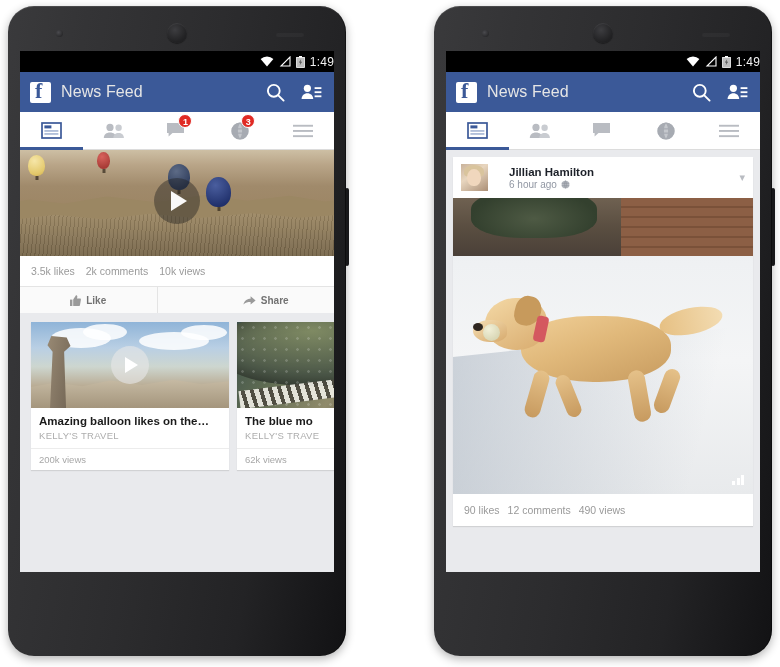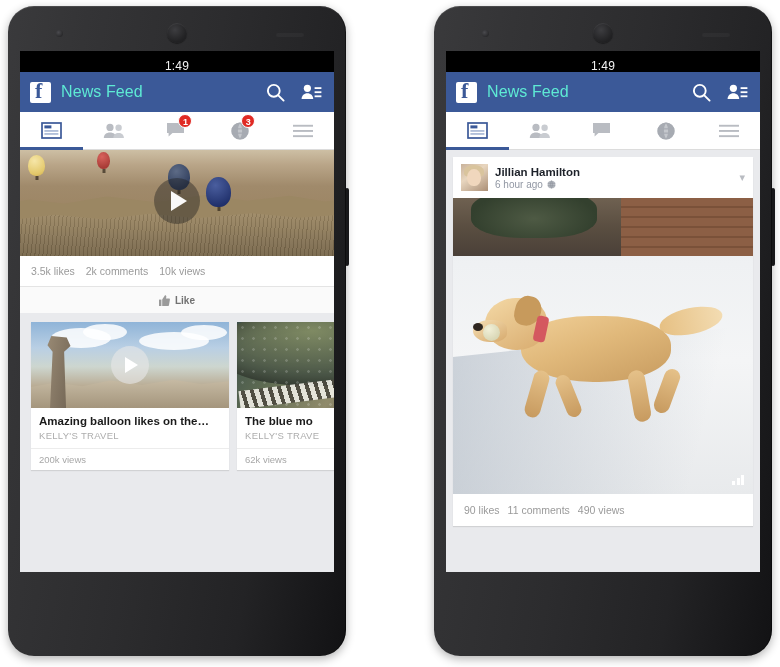--- a/index.html
+++ b/index.html
@@ -47,21 +47,21 @@
 
   
   .screen {
     position:absolute; left:12px; top:45px; width:314px; height:521px;
     background:#ffffff; overflow:hidden;
   }
 
   
   .statusbar {
     height:21px; background:#000000; display:flex; align-items:center;
-    justify-content:flex-end; padding-right:0; gap:5px;flex-direction:column;
+    justify-content:flex-end; padding-right:0; gap:5px;
   }
   .statusbar .clock {
     color:#f2f2f2; font-size:12px; letter-spacing:.2px; line-height:1;
     font-family:"Liberation Sans", sans-serif;
   }
   .sb-icon { display:block; }
 
   
   .fbbar {
     height:40px; background:#3b5998; display:flex; align-items:center;
@@ -70,21 +70,21 @@
   .fb-logo {
     width:21px; height:21px; background:#ffffff; border-radius:2px;
     position:relative; flex:0 0 auto;
   }
   .fb-logo::before{
     content:"f"; position:absolute; left:5px; top:-2px;
     font-family:"Liberation Serif", serif; font-weight:bold;
     font-size:22px; color:#3b5998; line-height:1;
   }
   .fbbar .title {
-    color:#5eead4; font-size:16px; font-weight:400; flex:1 1 auto;
+    color:#e5e5e5; font-size:16px; font-weight:400; flex:1 1 auto;
     letter-spacing:.1px;
   }
   .fb-act { width:26px; height:26px; display:flex; align-items:center; justify-content:center; }
 
   
   .tabstrip {
     height:38px; background:#ffffff; display:flex; align-items:center;
     border-bottom:1px solid #dcdcdc; position:relative;
   }
   .tab {
@@ -209,21 +209,21 @@
     width:0; height:0; margin-left:3px;
     border-left:13px solid #ffffff;
     border-top:8px solid transparent; border-bottom:8px solid transparent;
   }
   .card-title { font-size:11.5px; font-weight:bold; color:#1b1b1b; padding:7px 8px 3px 8px; white-space:nowrap; overflow:hidden; }
   .card-sub { font-size:9.5px; color:#adadad; padding:0 8px 7px 8px; letter-spacing:.3px; white-space:nowrap; }
   .card-views { font-size:9.5px; color:#a8a8a8; padding:5px 8px; border-top:1px solid #ececec; white-space:nowrap; }
 
   
   .post-card { background:#fff; margin:7px 7px 0 7px; box-shadow:0 1px 1px rgba(0,0,0,.10); }
-  .post-head { display:flex; align-items:center; padding:7px 8px; gap:7px; }
+  .post-head { display:flex; align-items:center; padding:7px 8px; gap:21px; }
   .avatar {
     width:27px; height:27px; flex:0 0 auto; overflow:hidden;
     background:linear-gradient(145deg,#c9b29a 0%,#e8d6bf 40%,#ab8f76 100%);
     position:relative;
   }
   .avatar .face{
     position:absolute; left:6px; top:5px; width:14px; height:17px; border-radius:50% 50% 45% 45%;
     background:#f0d7bd;
   }
   .avatar .hair{
@@ -417,20 +417,26 @@
           <span>10k views</span>
         </div>
 
         <div class="actionsrow">
           <div class="action">
             <svg width="11" height="11" viewBox="0 0 11 11">
               <path d="M0 4.6h2.4V11H0z" fill="#9a9a9a"></path>
               <path d="M3.2 4.6 6 0.2c1 0 1.5.7 1.3 1.7L7 3.6h3c.6 0 1 .5.9 1.1L10 9.9c-.1.6-.5 1.1-1.1 1.1H3.2z" fill="#9a9a9a"></path>
             </svg>
             <span>Like</span>
+          </div>
+          <div class="action">
+            <svg width="13" height="11" viewBox="0 0 13 11">
+              <path d="M0.4 9.6C1.6 5.2 4.6 3.8 7.6 3.8V1.2L12.6 5.4 7.6 9.6V7C4.8 7 2.4 7.6 0.4 9.6z" fill="#9a9a9a"></path>
+            </svg>
+            <span>Share</span>
           </div>
         </div>
 
         <div class="related">
           <div class="cards">
 
             <div class="card">
               <div class="card-thumb thumbA">
                 <div class="cloud c1"></div>
                   <div class="cloud c2"></div>
@@ -591,21 +597,21 @@
             </div>
             <div class="photo-meter">
               <i class="pm1"></i>
                 <i class="pm2"></i>
                 <i class="pm3"></i>
             </div>
           </div>
 
           <div class="post-stats">
             <span>90 likes</span>
-            <span>11 comments</span>
+            <span>12 comments</span>
             <span>490 views</span>
           </div>
 
         </div>
       </div>
 
     </div>
   </div>
 
 </div>

